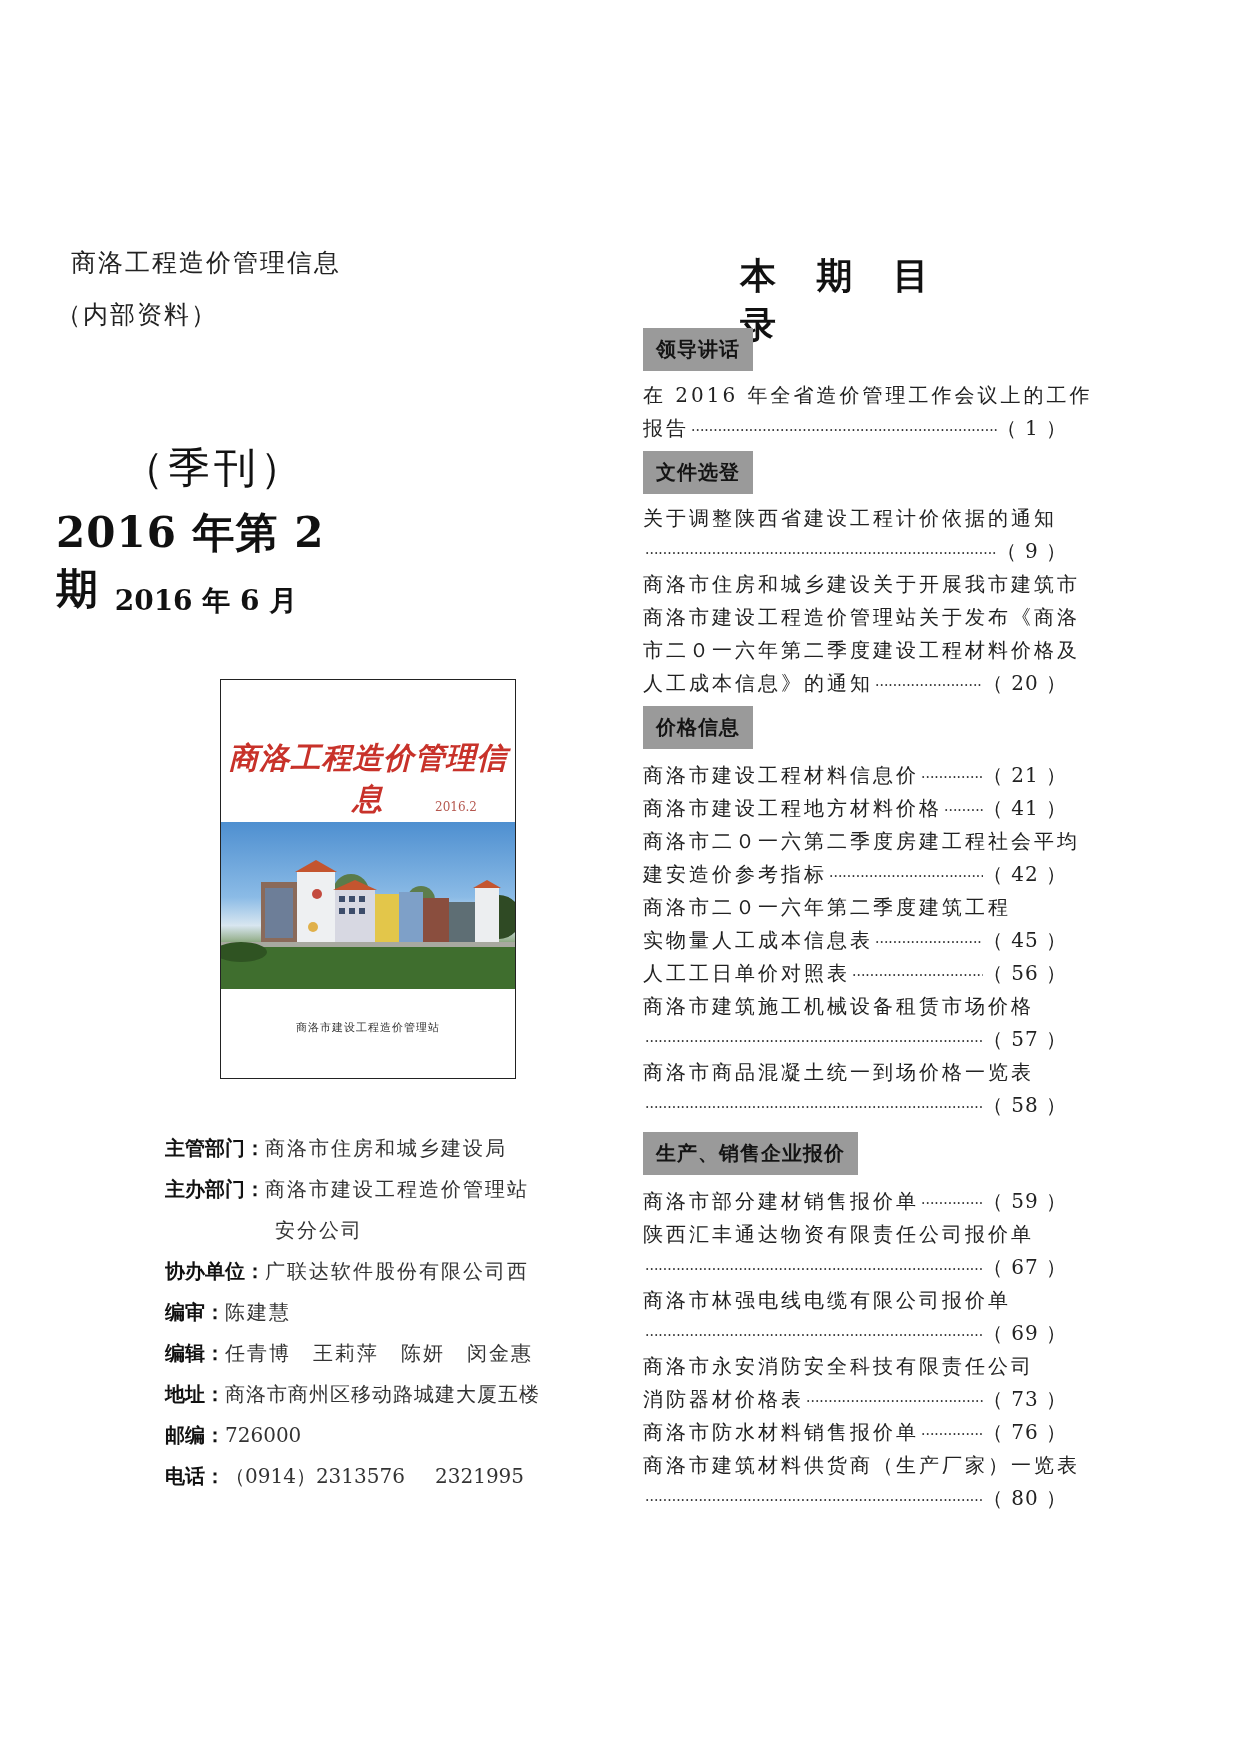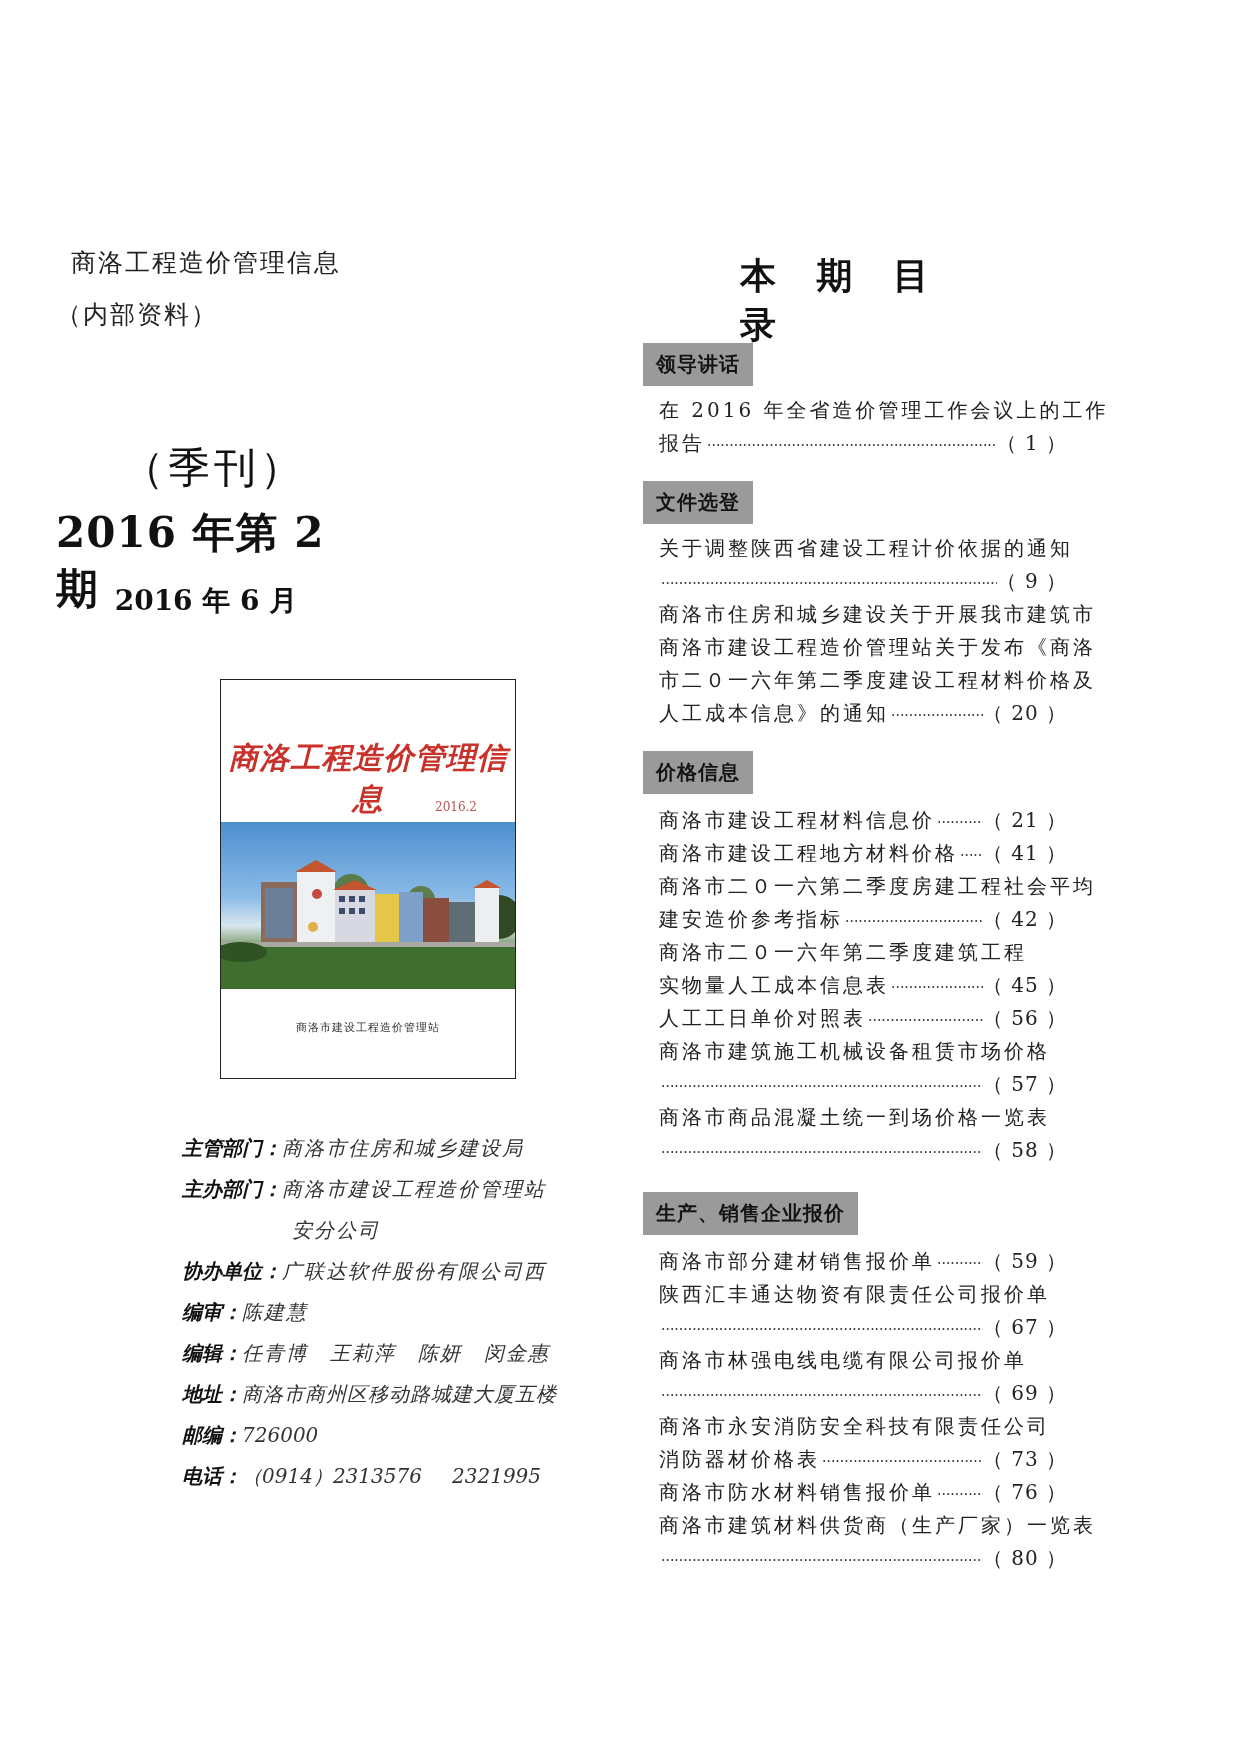--- a/index.html
+++ b/index.html
@@ -117,24 +117,23 @@
       text-align: center;
       font-size: 11px;
       color: #333;
       font-family: "DejaVu Sans", sans-serif;
       letter-spacing: 1px;
     }
 
     
     .info {
       position: absolute;
-      left: 182px;
+      left: 165px;
       top: 1128px;
       width: 400px;
-      font-style: italic;
     }
     .info-row {
       display: flex;
       font-size: 20px;
       line-height: 41px;
       height: 41px;
     }
     .info-label {
       font-family: "DejaVu Sans", sans-serif;
       font-weight: bold;
@@ -174,32 +173,30 @@
       display: inline-block;
       background: #9a9a9a;
       color: #141414;
       font-family: "DejaVu Sans", sans-serif;
       font-weight: bold;
       font-size: 20px;
       padding: 7px 13px 7px 13px;
       height: 29px;
       line-height: 29px;
       letter-spacing: 1px;
-      margin-top: 15px;
     }
     .toc-line {
       display: flex;
       align-items: baseline;
       font-size: 20px;
       height: 33px;
       line-height: 33px;
       letter-spacing: 3px;
       color: #222;
       white-space: nowrap;
-      margin-left: 16px;
     }
     .toc-line .txt { flex: 0 0 auto; }
     .toc-line .dots {
       flex: 1 1 auto;
       overflow: hidden;
       letter-spacing: 0;
       color: #333;
       font-size: 14px;
       margin-left: 2px;
     }

